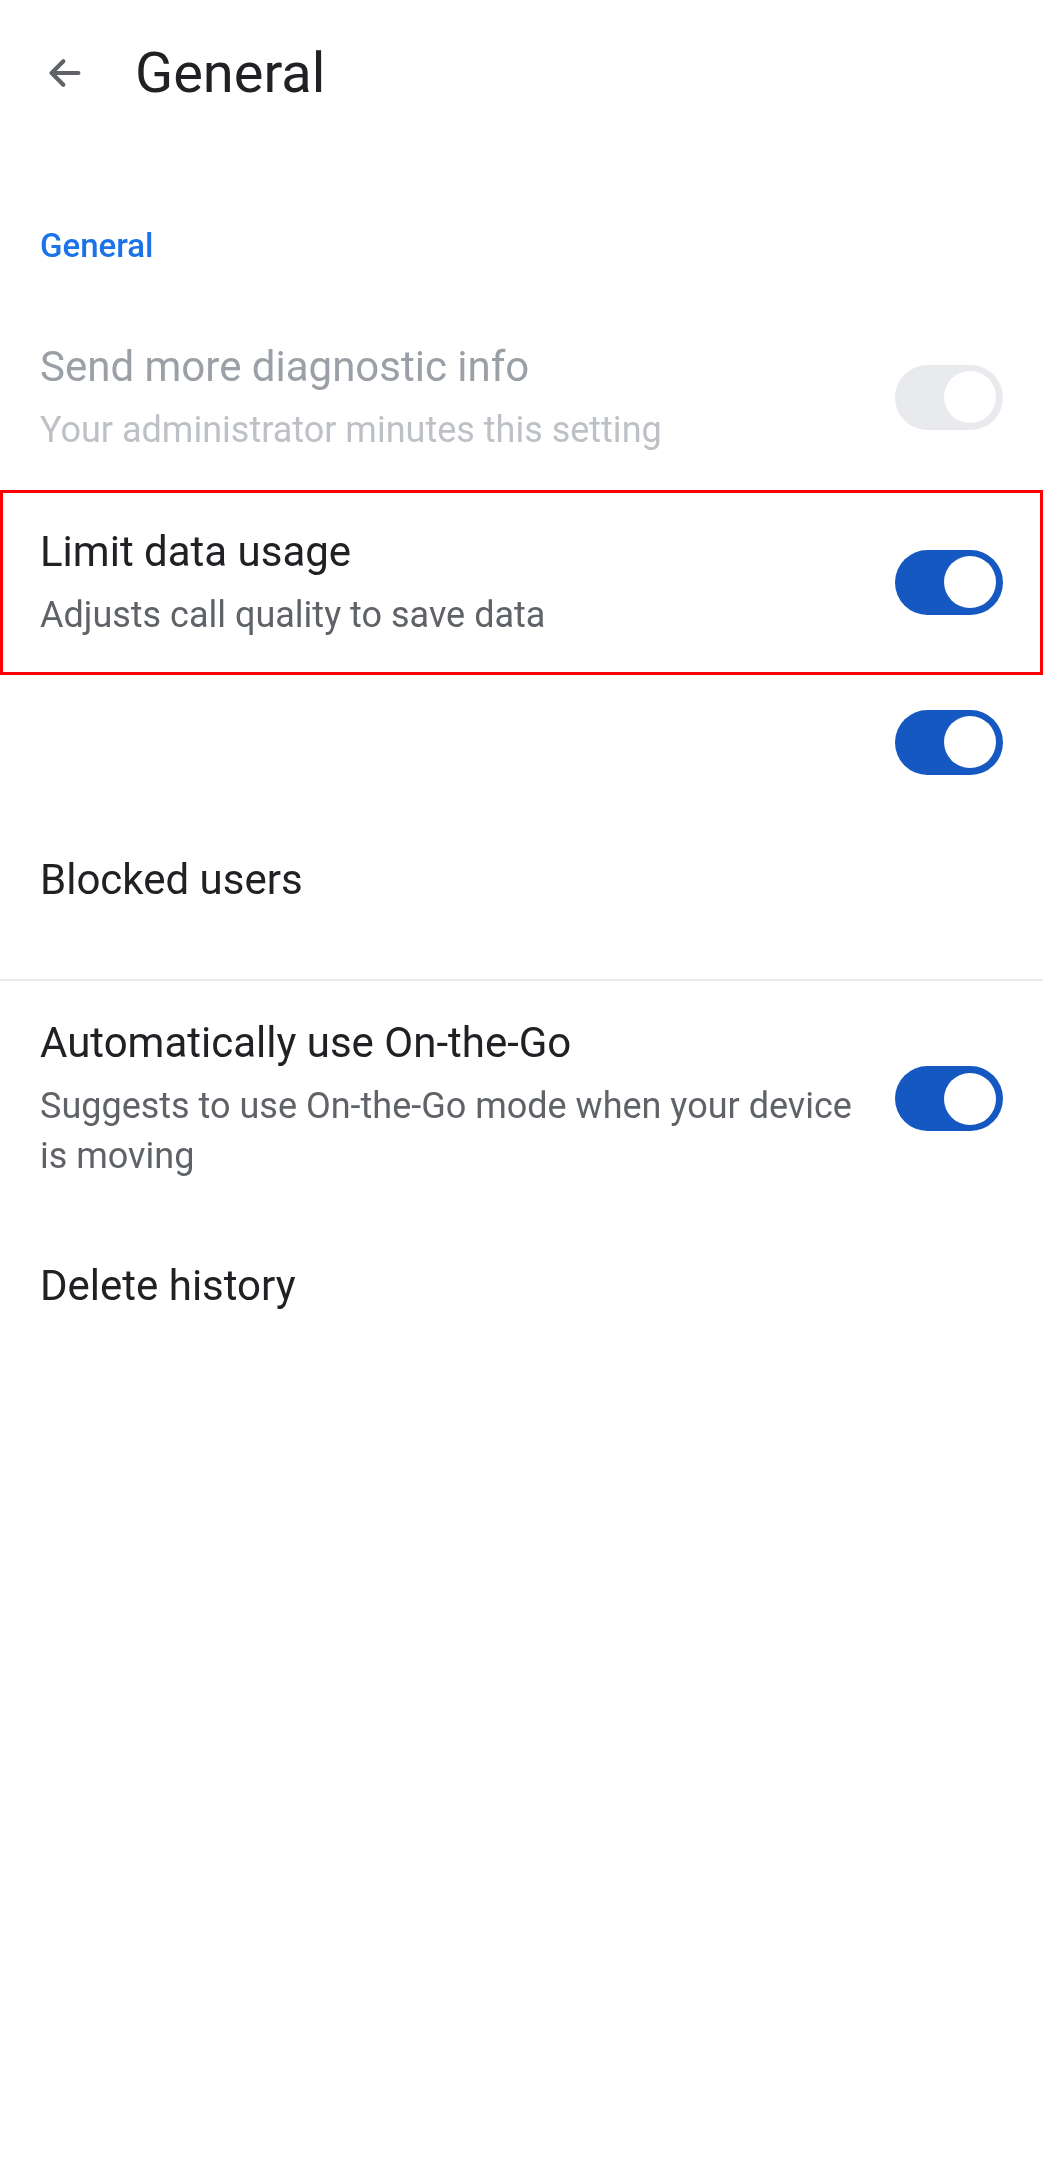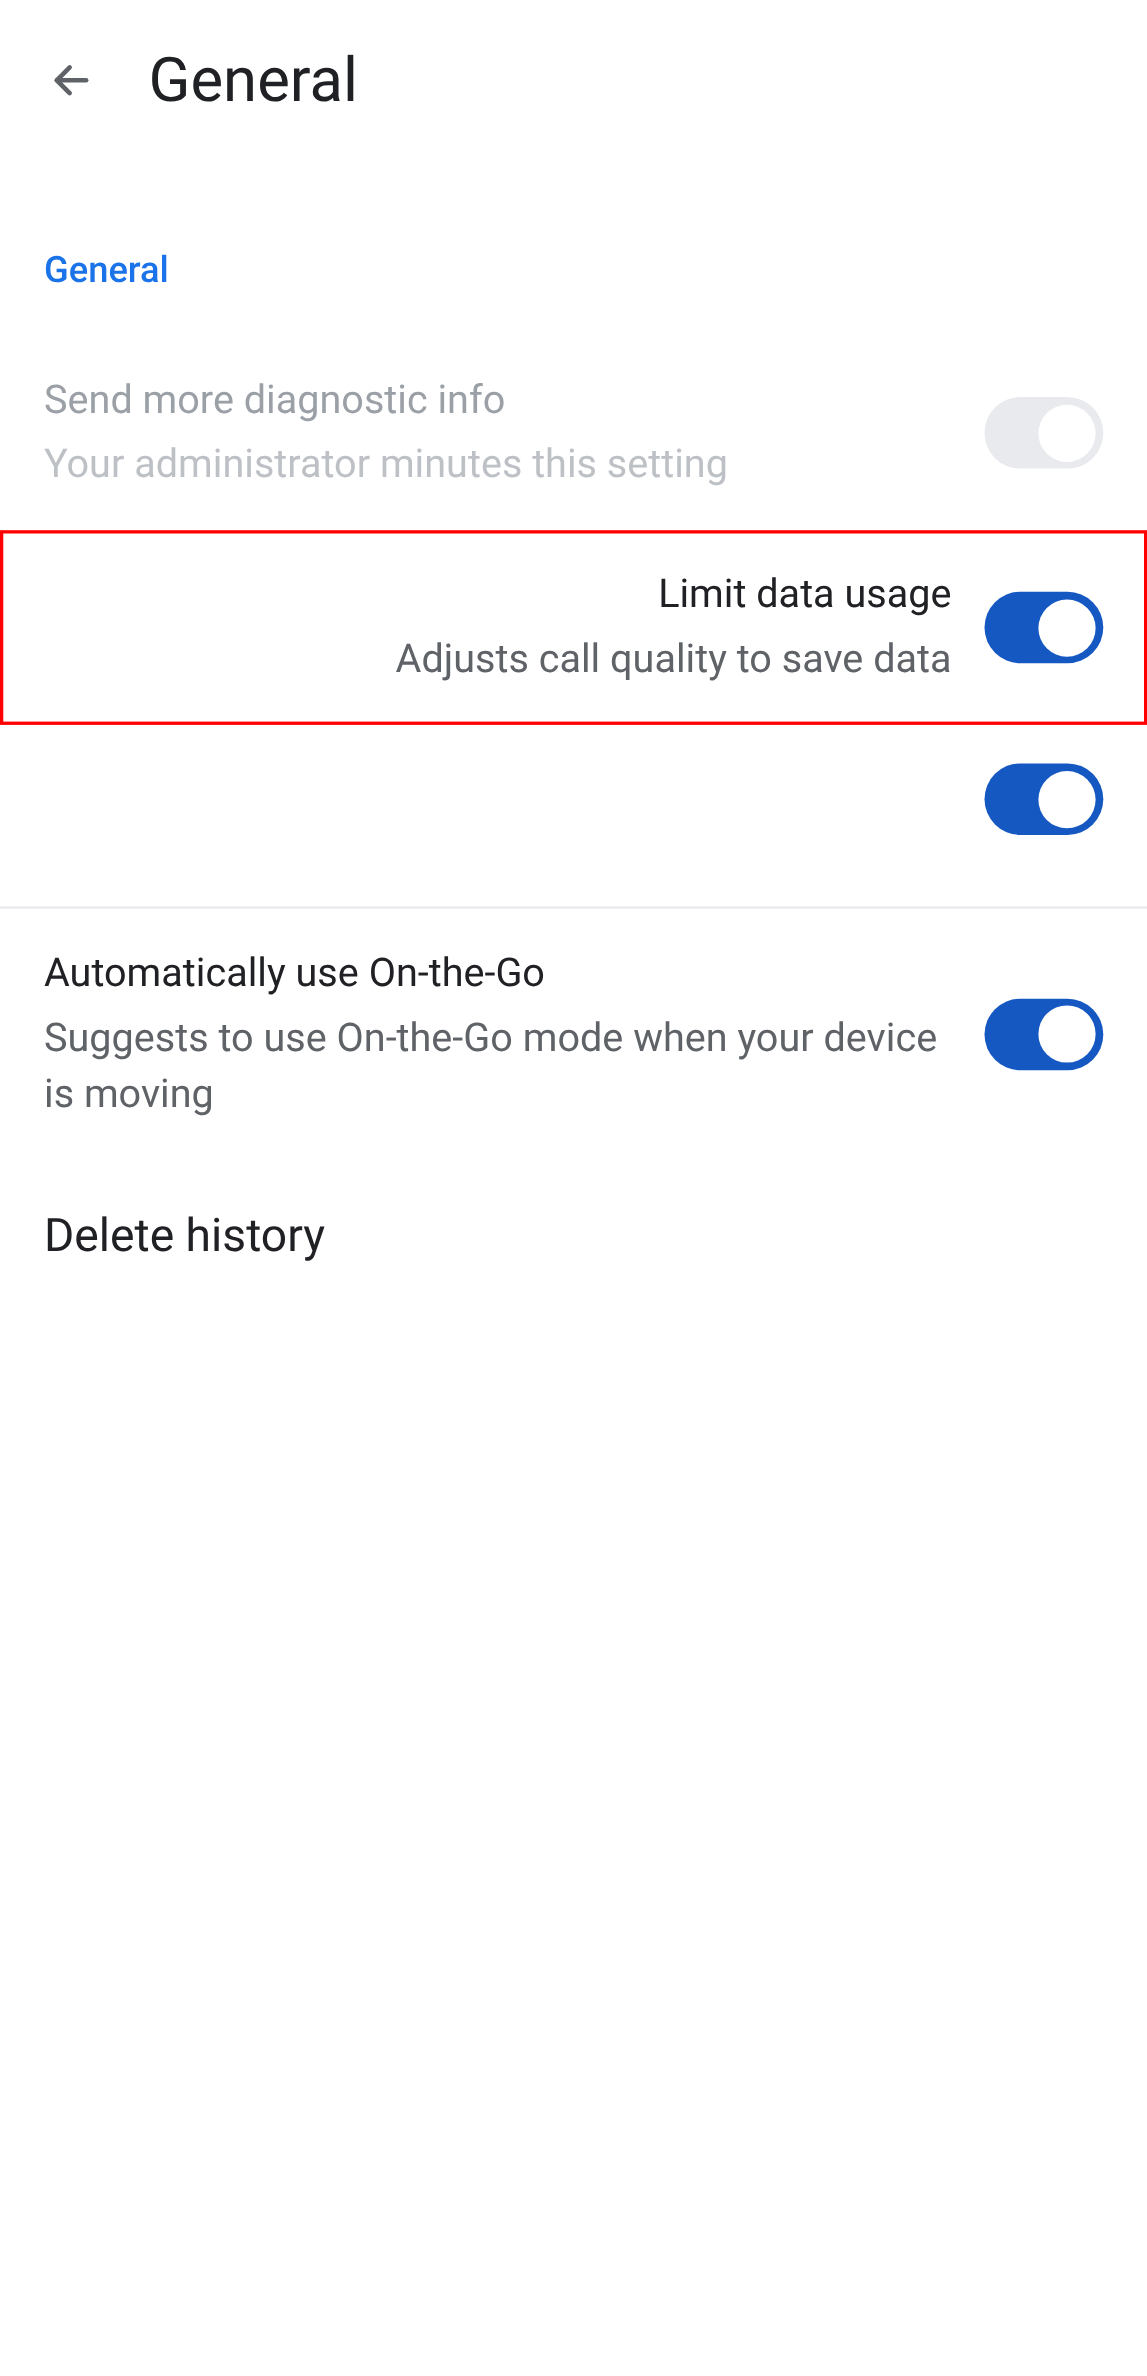--- a/index.html
+++ b/index.html
@@ -49,28 +49,27 @@
     .setting-row {
       display: flex;
       align-items: flex-start;
       padding: 35px 40px 35px 40px;
       position: relative;
     }
     .setting-row.highlighted {
       border: 3px solid #ff0000;
       margin: 0 0px;
       padding: 32px 37px 32px 37px;
-      text-align: right;
     }
     .setting-text {
       flex: 1;
       padding-right: 30px;
     }
     .setting-title {
-      font-size: 36px;
+      font-size: 42px;
       color: #202124;
       font-weight: 400;
       line-height: 1.3;
     }
     .setting-title.disabled {
       color: #9aa0a6;
     }
     .setting-subtitle {
       font-size: 36px;
       color: #5f6368;
@@ -163,20 +162,23 @@
   </div>
 
   <div class="setting-row">
     <div class="setting-text">
     </div>
     <div class="toggle on">
       <div class="toggle-knob"></div>
     </div>
   </div>
 
+  <div class="simple-row">
+    <div class="simple-title">Blocked users</div>
+  </div>
 
   <div class="divider"></div>
 
 
   <div class="setting-row">
     <div class="setting-text">
       <div class="setting-title">Automatically use On-the-Go</div>
       <div class="setting-subtitle">Suggests to use On-the-Go mode when your device is moving</div>
     </div>
     <div class="toggle on">

